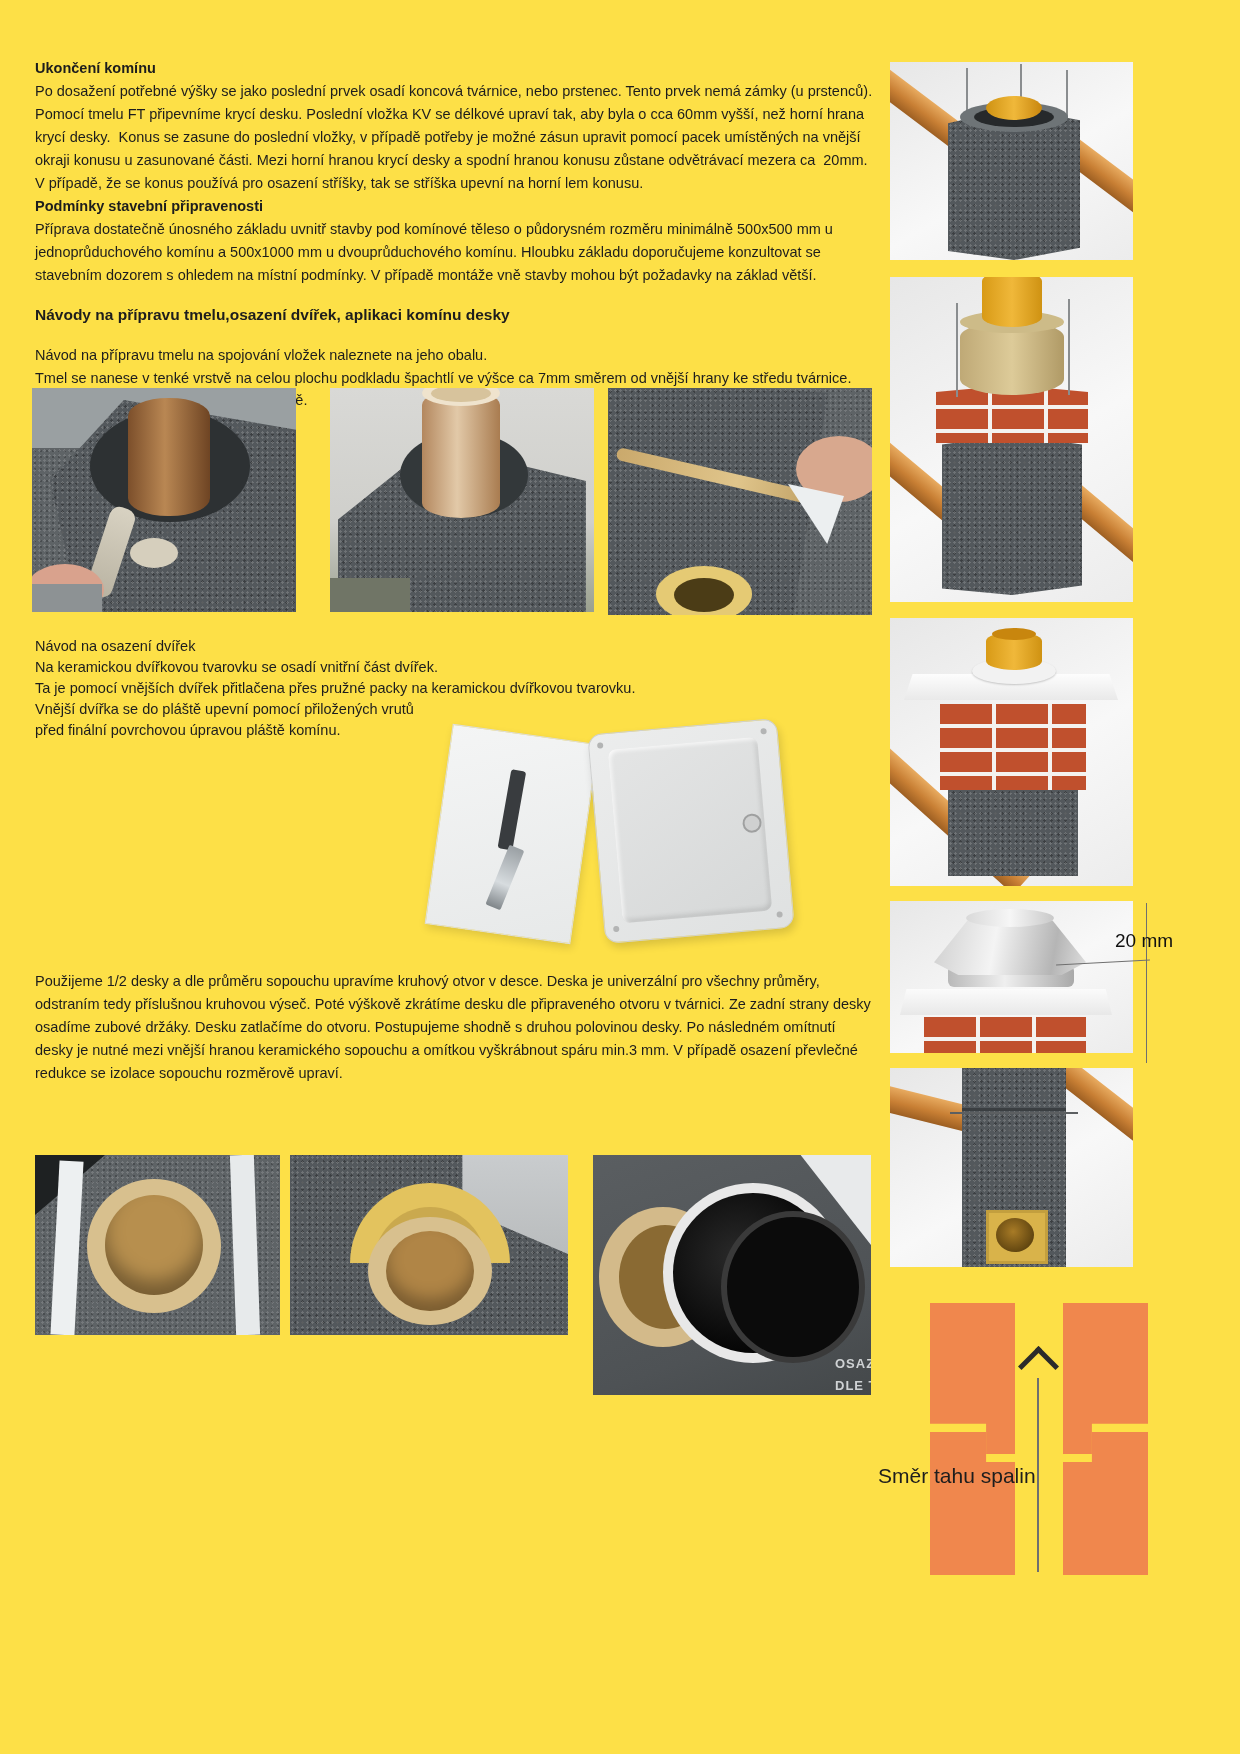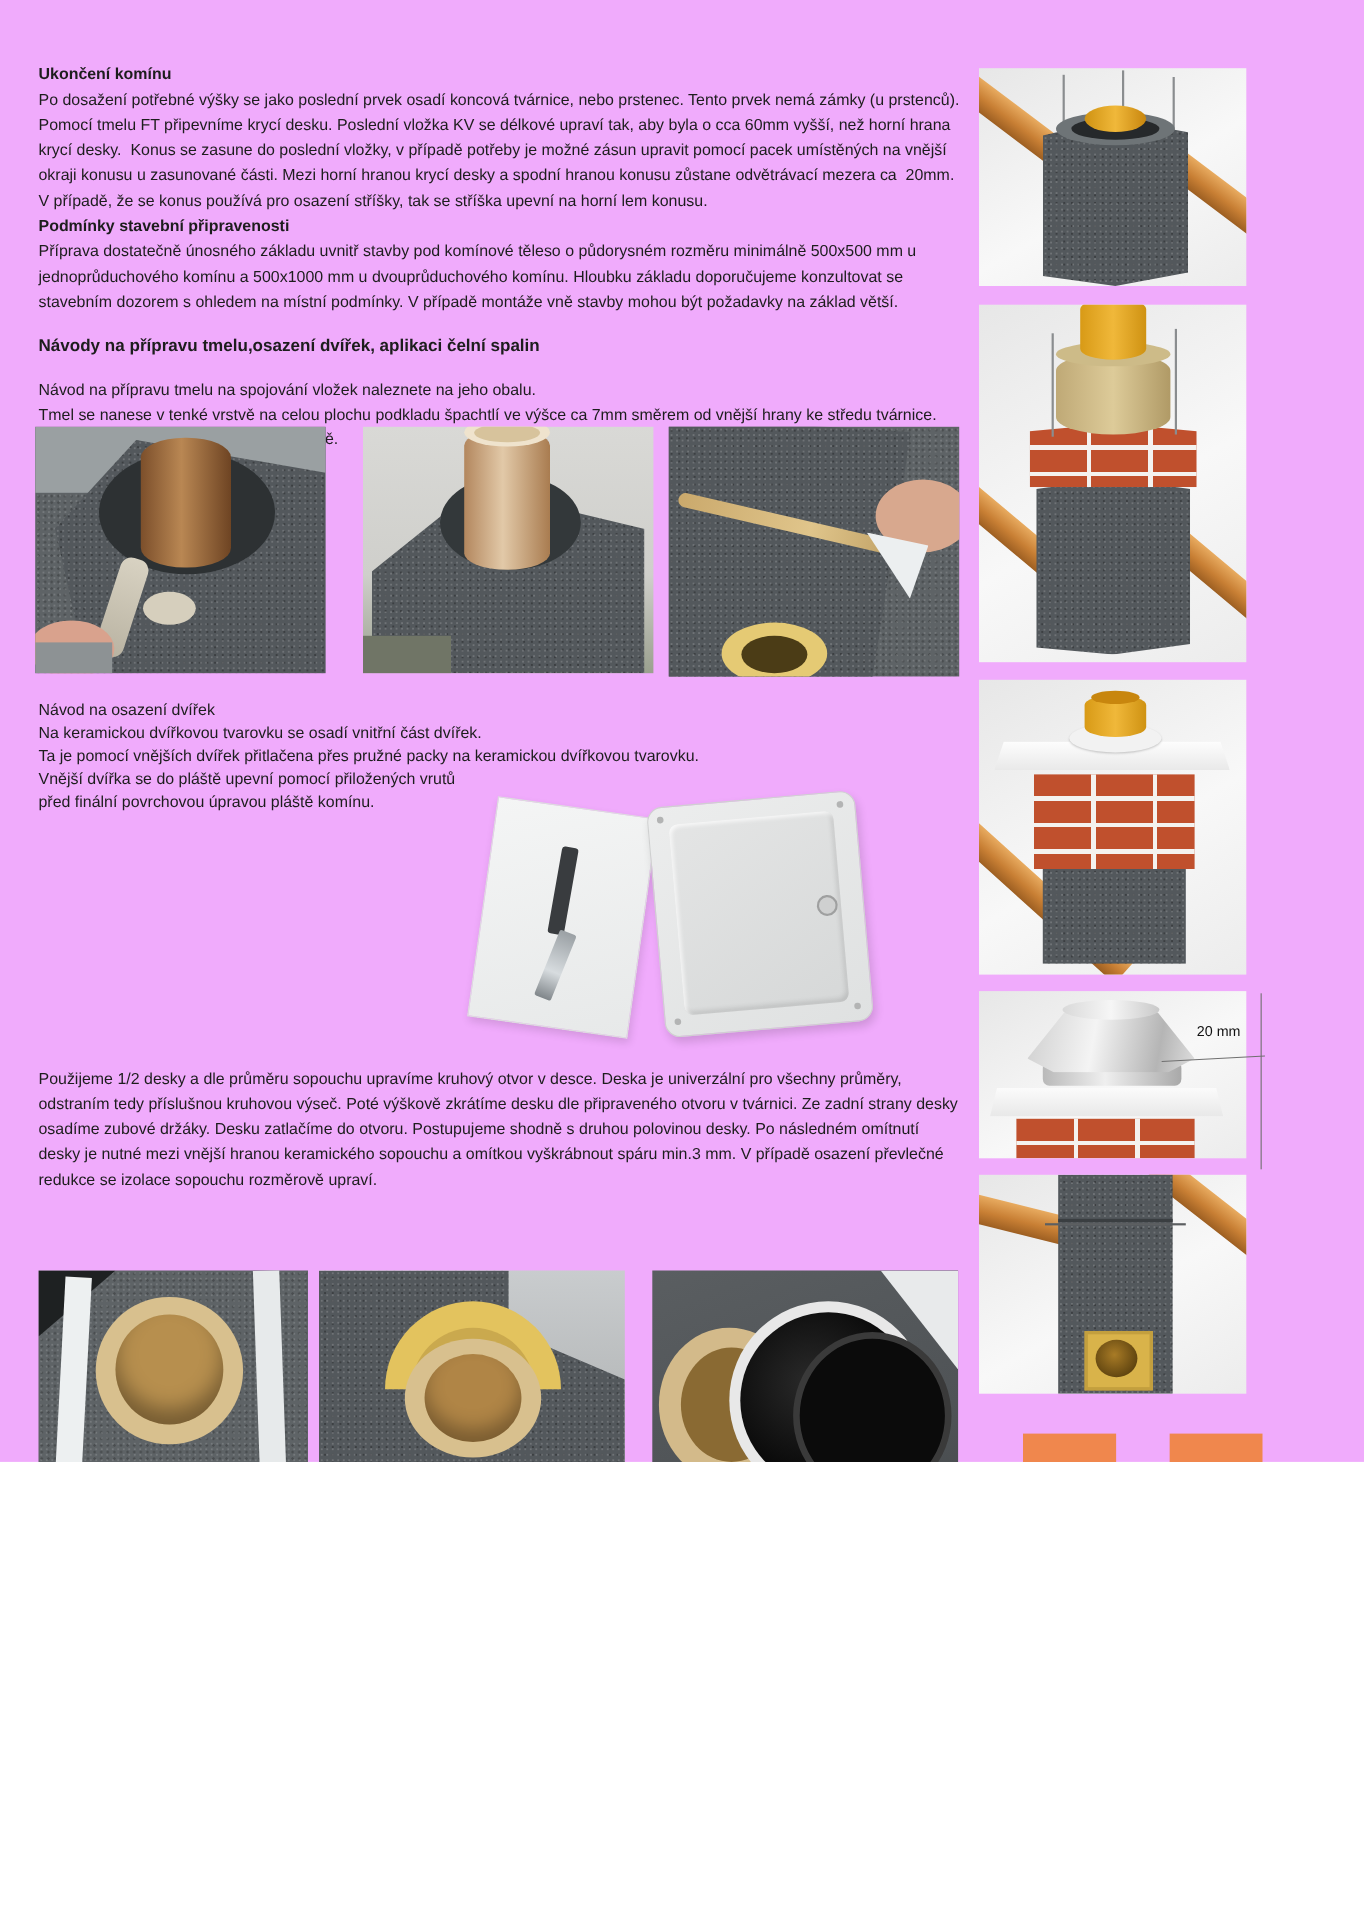--- a/index.html
+++ b/index.html
@@ -1,16 +1,16 @@
 <!DOCTYPE html>
 <html><head>
 <meta charset="utf-8">
 <style>
   html,body{margin:0;padding:0;background:#ffffff;}
-  .page{position:relative;width:1240px;height:1329px;background:#f0abfc;overflow:hidden;
+  .page{position:relative;width:1240px;height:1754px;background:#fde047;overflow:hidden;
         font-family:"Liberation Sans", sans-serif;color:#1d1d1d;}
   .abs{position:absolute;}
   .tb{position:absolute;left:35px;font-size:14.5px;line-height:23px;color:#1d1d1d;}
   .bold{font-weight:bold;}
   .big{font-size:15.5px;}
   .ml{white-space:pre;}
   
   .photo,.render{position:absolute;overflow:hidden;}
   .speck{background-color:#53585c;
     background-image:radial-gradient(rgba(255,255,255,.16) 1px, transparent 1.3px),
@@ -50,21 +50,21 @@
 Pomocí tmelu FT připevníme krycí desku. Poslední vložka KV se délkové upraví tak, aby byla o cca 60mm vyšší, než horní hrana
 krycí desky.  Konus se zasune do poslední vložky, v případě potřeby je možné zásun upravit pomocí pacek umístěných na vnější
 okraji konusu u zasunované části. Mezi horní hranou krycí desky a spodní hranou konusu zůstane odvětrávací mezera ca  20mm.
 V případě, že se konus používá pro osazení stříšky, tak se stříška upevní na horní lem konusu.</div>
     <div class="bold">Podmínky stavební připravenosti</div>
     <div class="ml">Příprava dostatečně únosného základu uvnitř stavby pod komínové těleso o půdorysném rozměru minimálně 500x500 mm u
 jednoprůduchového komínu a 500x1000 mm u dvouprůduchového komínu. Hloubku základu doporučujeme konzultovat se
 stavebním dozorem s ohledem na místní podmínky. V případě montáže vně stavby mohou být požadavky na základ větší.</div>
   </div>
 
-  <div class="tb bold big" style="top:303px;">Návody na přípravu tmelu,osazení dvířek, aplikaci čelní spalin</div>
+  <div class="tb bold big" style="top:303px;">Návody na přípravu tmelu,osazení dvířek, aplikaci komínu desky</div>
 
   <div class="tb ml" style="top:344px;line-height:22.5px;">Návod na přípravu tmelu na spojování vložek naleznete na jeho obalu.
 Tmel se nanese v tenké vrstvě na celou plochu podkladu špachtlí ve výšce ca 7mm směrem od vnější hrany ke středu tvárnice.
 Poté se osadí další díl komínového pláště.</div>
 
   <div class="tb ml" style="top:636px;line-height:21px;">Návod na osazení dvířek
 Na keramickou dvířkovou tvarovku se osadí vnitřní část dvířek.
 Ta je pomocí vnějších dvířek přitlačena přes pružné packy na keramickou dvířkovou tvarovku.
 Vnější dvířka se do pláště upevní pomocí přiložených vrutů
 před finální povrchovou úpravou pláště komínu.</div>
@@ -182,21 +182,21 @@
 
   <div class="render" style="left:890px;top:901px;width:243px;height:152px;">
     <div class="abs brick" style="left:34px;top:116px;width:162px;height:36px;"></div>
     <div class="abs" style="left:10px;top:88px;width:212px;height:26px;background:linear-gradient(180deg,#fbfbfb,#e8e8e8);box-shadow:0 2px 3px rgba(0,0,0,.15);clip-path:polygon(3% 0,97% 0,100% 100%,0 100%);"></div>
     <div class="abs" style="left:58px;top:64px;width:126px;height:22px;background:linear-gradient(90deg,#b9b9b9,#efefef 45%,#a9a9a9);border-radius:6px;"></div>
     <div class="abs" style="left:44px;top:16px;width:152px;height:58px;background:linear-gradient(100deg,#cfcfcf,#f4f4f4 40%,#b5b5b5 78%,#dedede);clip-path:polygon(0 78%,22% 6%,78% 6%,100% 78%,84% 100%,16% 100%);"></div>
     <div class="abs" style="left:76px;top:8px;width:88px;height:18px;border-radius:50%;background:linear-gradient(90deg,#d9d9d9,#f6f6f6 50%,#c9c9c9);"></div>
   </div>
   <div class="thinline" style="left:1146px;top:903px;width:1px;height:160px;"></div>
   <div class="thinline" style="left:1056px;top:962px;width:94px;height:1px;transform:rotate(-3deg);"></div>
-  <div class="abs" style="left:1088px;top:930px;font-size:13px;color:#111;">20 mm</div>
+  <div class="abs" style="left:1115px;top:930px;font-size:19px;color:#111;">20 mm</div>
 
   <div class="render" style="left:890px;top:1068px;width:243px;height:199px;">
     <div class="beam" style="left:-14px;top:30px;width:120px;transform:rotate(14deg);"></div>
     <div class="beam" style="left:148px;top:16px;width:120px;transform:rotate(38deg);"></div>
     <div class="abs speck" style="left:72px;top:0;width:104px;height:199px;"></div>
     <div class="abs" style="left:72px;top:40px;width:104px;height:3px;background:#3a3e41;"></div>
     <div class="abs" style="left:60px;top:44px;width:128px;height:2px;background:#5c5f61;"></div>
     <div class="abs" style="left:96px;top:142px;width:56px;height:48px;background:#d9b34a;border:3px solid #c39f3e;"></div>
     <div class="abs" style="left:106px;top:150px;width:38px;height:34px;border-radius:50%;background:radial-gradient(circle at 45% 40%,#a87b26,#5e430f 75%);"></div>
   </div>

